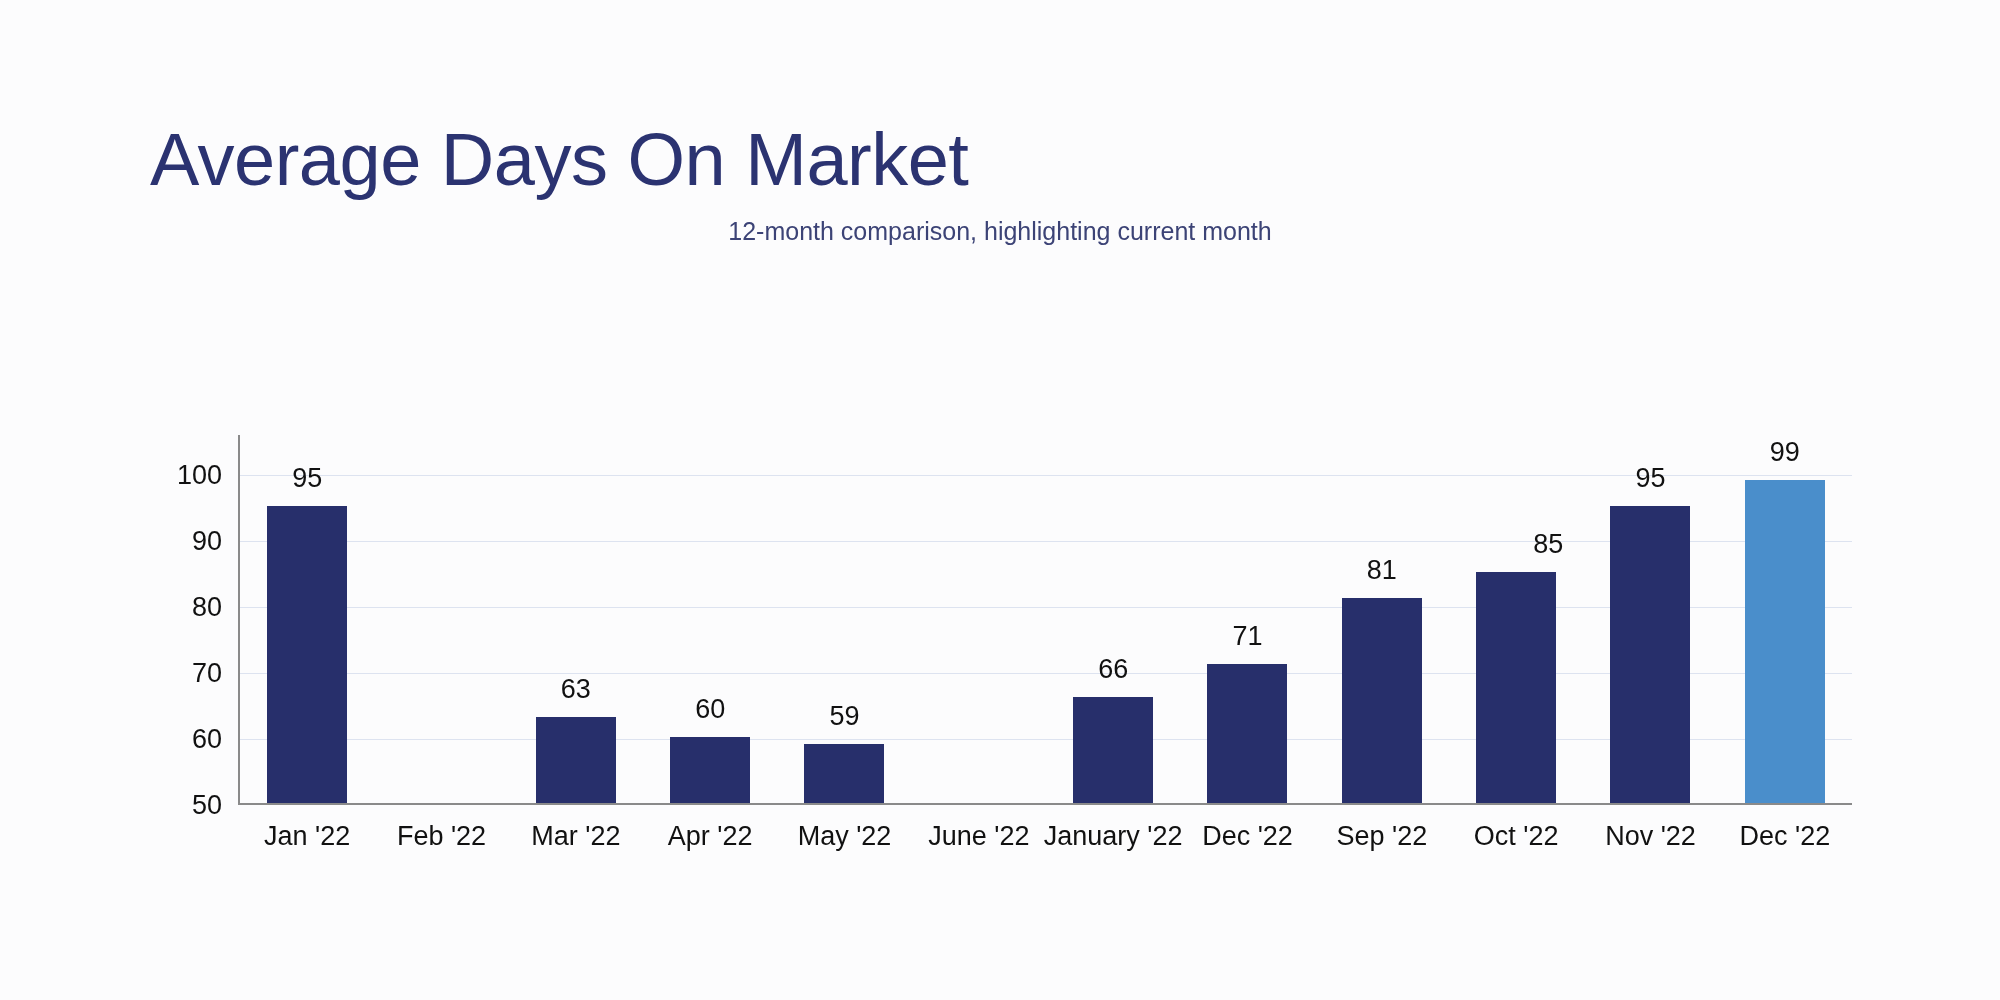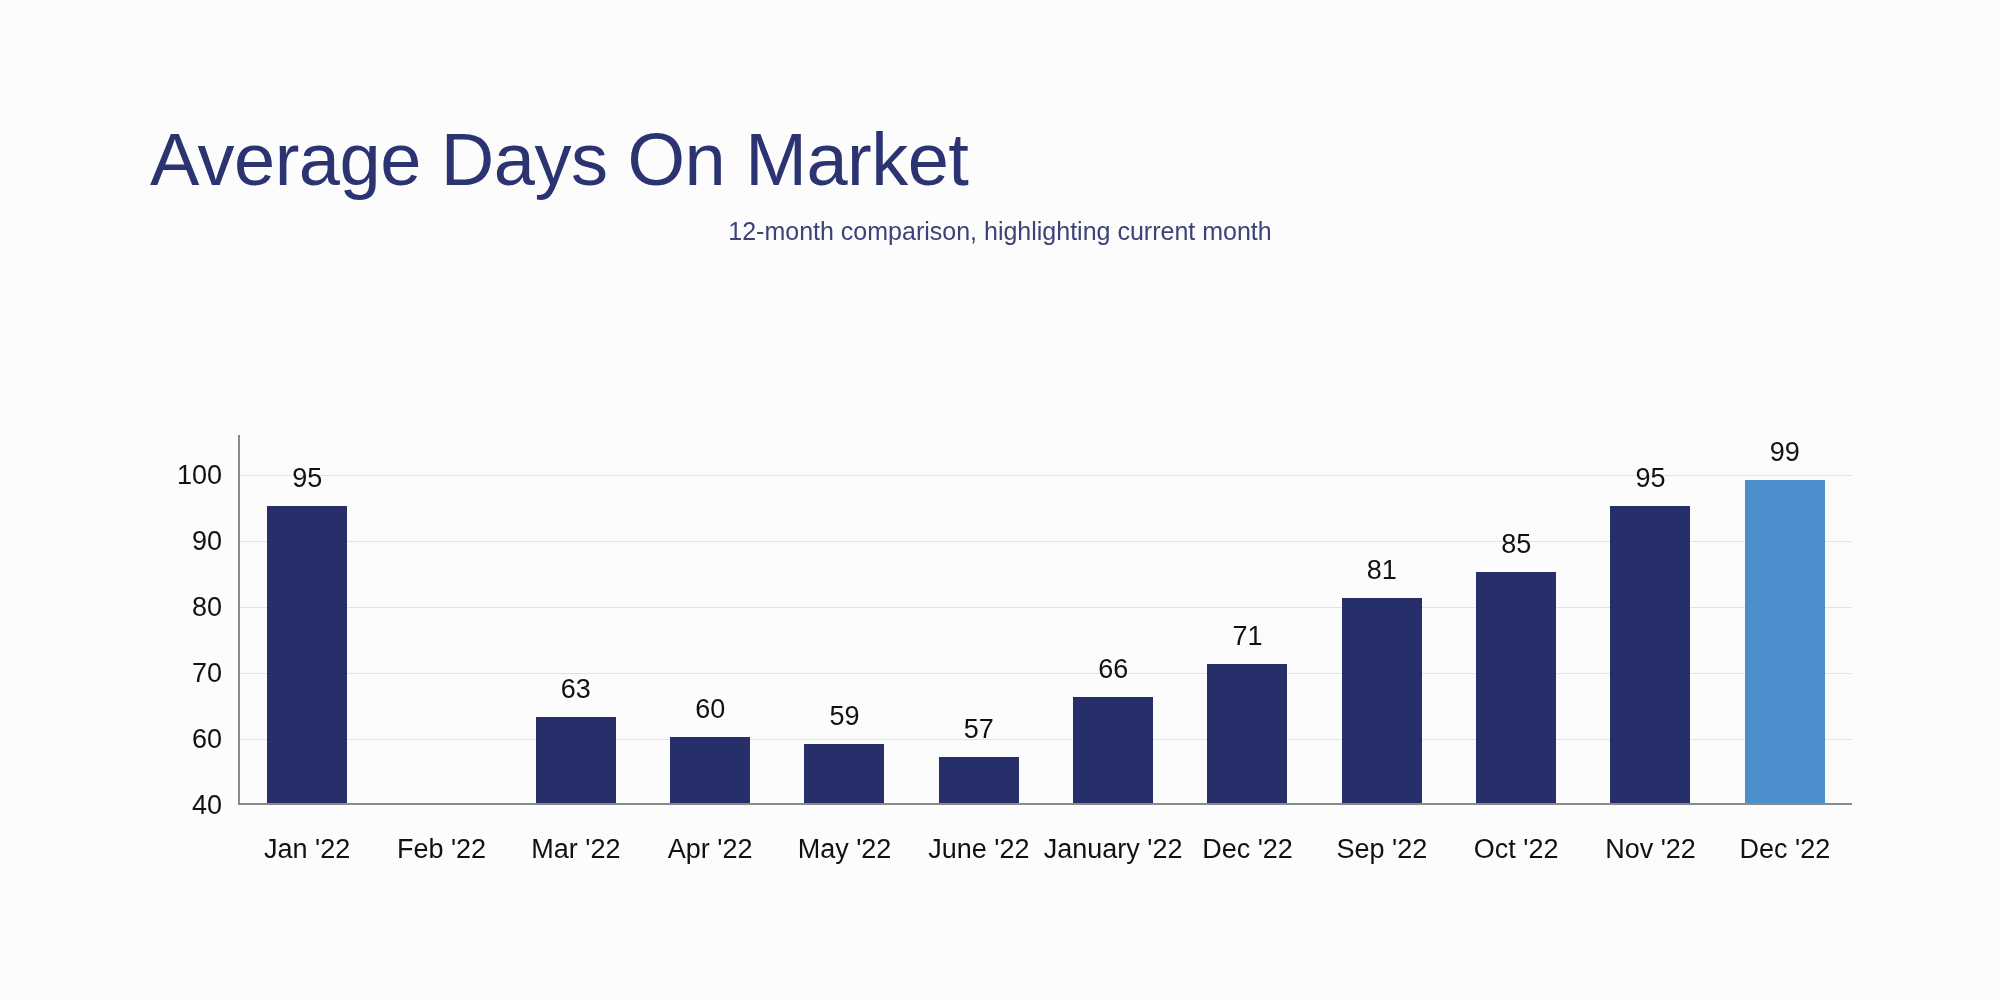--- a/index.html
+++ b/index.html
@@ -145,21 +145,21 @@
     line-height: 27px;
     color: #111111;
     white-space: nowrap;
   }
 
   
   .x-axis-labels {
     position: absolute;
     left: 90px;
     right: 8px;
-    top: 413px;
+    top: 400px;
     height: 40px;
   }
   .x-tick-label {
     position: absolute;
     top: 0;
     transform: translateX(-50%);
     font-size: 27px;
     line-height: 32px;
     color: #111111;
     white-space: nowrap;
@@ -171,21 +171,21 @@
 <div id="slide">
 
   <div class="header">
     <div class="chart-title">Average Days On Market</div>
     <div class="chart-subtitle">12-month comparison, highlighting current month</div>
   </div>
 
   <div class="chart-wrap">
 
     <div class="y-axis-labels" id="y-axis-labels">
-        <div class="y-tick-label" style="top: 370px;">40</div>
+        <div class="y-tick-label" style="top: 370px;">50</div>
         <div class="y-tick-label" style="top: 304px;">60</div>
         <div class="y-tick-label" style="top: 238px;">70</div>
         <div class="y-tick-label" style="top: 172px;">80</div>
         <div class="y-tick-label" style="top: 106px;">90</div>
         <div class="y-tick-label" style="top: 40px;">100</div>
       </div>
 
     <div class="plot">
       <div class="gridlines" id="gridlines">
           <div class="gridline" style="top: 304px;"></div>
@@ -206,39 +206,35 @@
             <div class="bar-value" style="bottom: 99.8px;">63</div>
           </div>
           <div class="bar-slot" style="left: 25%; width: 8.33333%;">
             <div class="bar" style="height: 66px;"></div>
             <div class="bar-value" style="bottom: 80px;">60</div>
           </div>
           <div class="bar-slot" style="left: 33.3333%; width: 8.33333%;">
             <div class="bar" style="height: 59.4px;"></div>
             <div class="bar-value" style="bottom: 73px;">59</div>
           </div>
-          <div class="bar-slot" style="left: 41.6667%; width: 8.33333%;">
-            <div class="bar" style="height: 46.2px;"></div>
-            <div class="bar-value" style="bottom: 60.2px;">57</div>
-          </div>
           <div class="bar-slot" style="left: 50%; width: 8.33333%;">
             <div class="bar" style="height: 105.6px;"></div>
             <div class="bar-value" style="bottom: 119.6px;">66</div>
           </div>
           <div class="bar-slot" style="left: 58.3333%; width: 8.33333%;">
             <div class="bar" style="height: 138.6px;"></div>
             <div class="bar-value" style="bottom: 152.6px;">71</div>
           </div>
           <div class="bar-slot" style="left: 66.6667%; width: 8.33333%;">
             <div class="bar" style="height: 204.6px;"></div>
             <div class="bar-value" style="bottom: 218.6px;">81</div>
           </div>
           <div class="bar-slot" style="left: 75%; width: 8.33333%;">
             <div class="bar" style="height: 231px;"></div>
-            <div class="bar-value" style="bottom: 245px;">85</div>
+            <div class="bar-value" style="bottom: 245px; margin-left: 32px;">85</div>
           </div>
           <div class="bar-slot" style="left: 83.3333%; width: 8.33333%;">
             <div class="bar" style="height: 297px;"></div>
             <div class="bar-value" style="bottom: 311px;">95</div>
           </div>
           <div class="bar-slot" style="left: 91.6667%; width: 8.33333%;">
             <div class="bar highlight" style="height: 323.4px;"></div>
             <div class="bar-value" style="bottom: 337.4px;">99</div>
           </div>
         </div>

